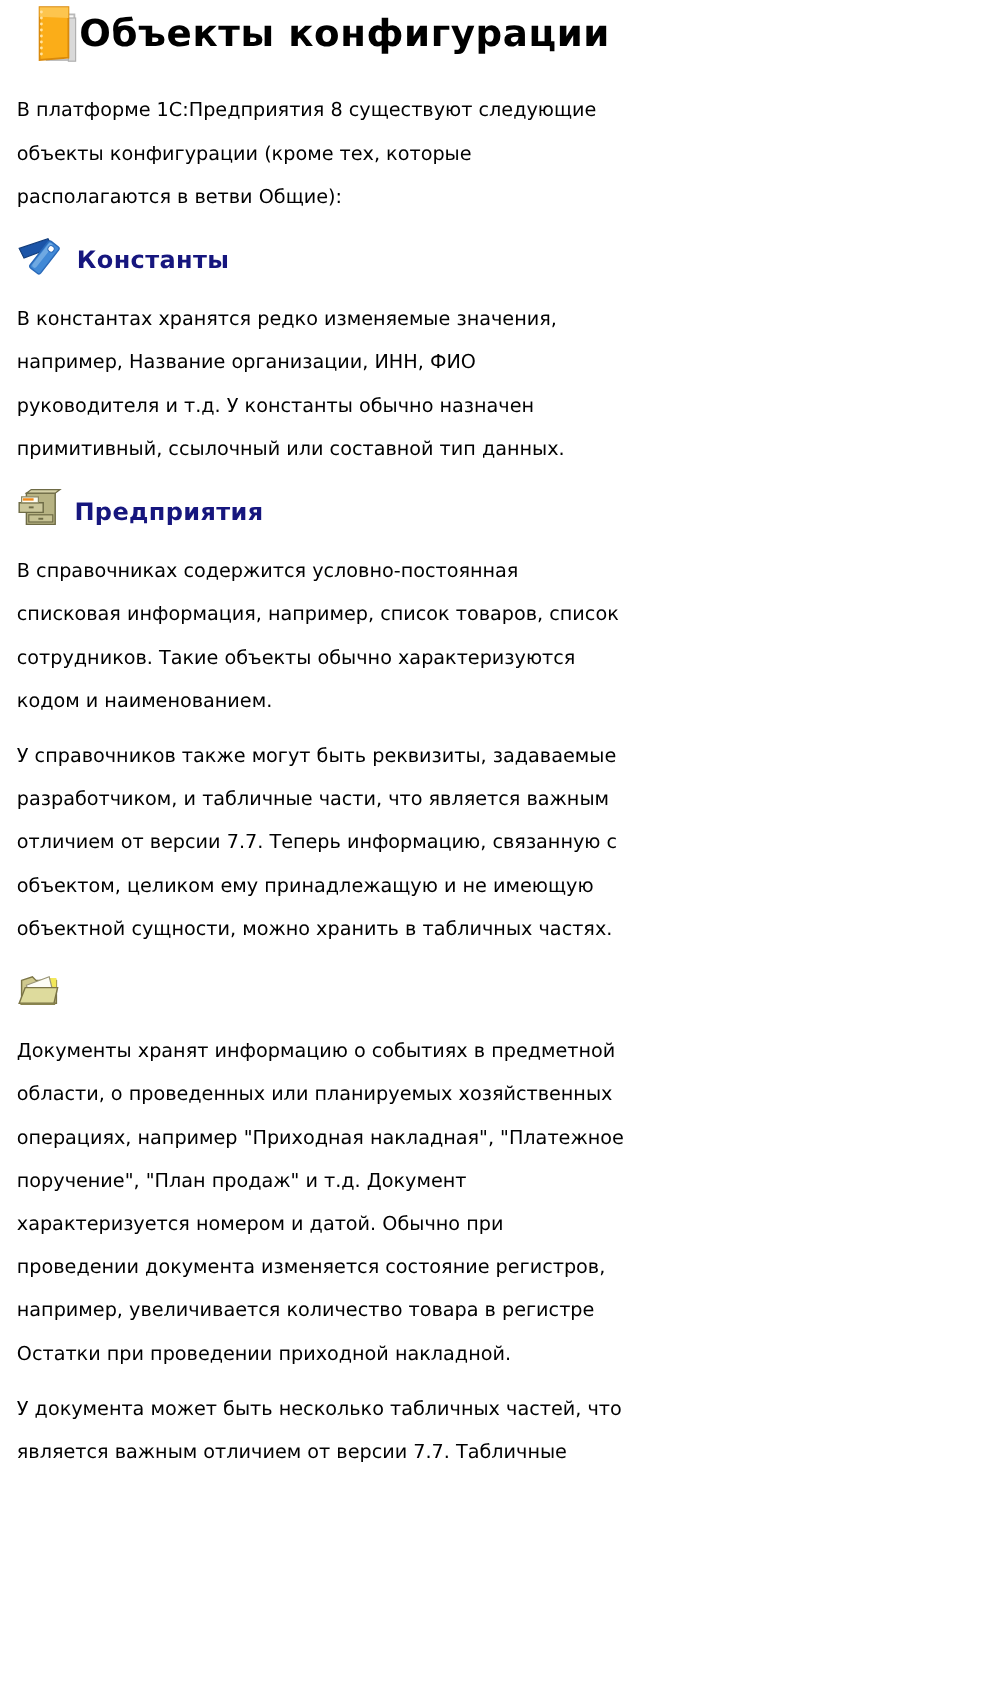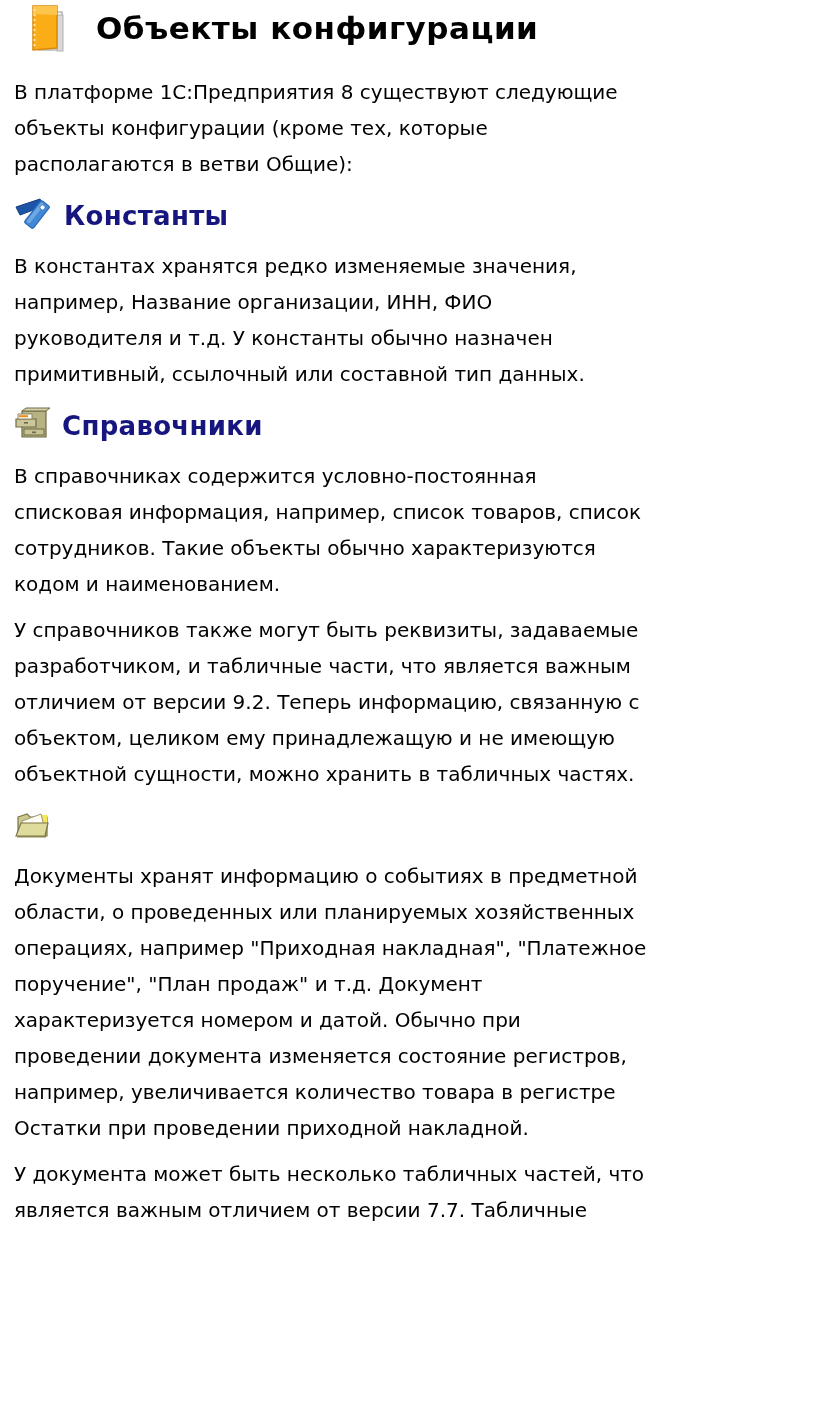--- a/index.html
+++ b/index.html
@@ -13,45 +13,44 @@
     overflow: hidden;
     font-family: "DejaVu Sans", "Liberation Sans", sans-serif;
     color: #000000;
   }
   .page {
     padding: 2px 18px 0 14px;
   }
   .title-row {
     display: flex;
     align-items: center;
-    gap: 30px;
     height: 52px;
     margin: 0 0 20px 10px;
   }
   h1.page-title {
     font-size: 31px;
     font-weight: bold;
     margin: 0;
     letter-spacing: 0.5px;
   }
   p.body-par {
-    font-size: 20px;
+    font-size: 16px;
     line-height: 36px;
     margin: 0 0 10px 0;
     white-space: pre-line;
   }
   .section-head {
     display: flex;
     align-items: center;
     gap: 10px;
     min-height: 44px;
     margin: 12px 0 10px 0;
   }
   h2.section-title {
-    font-size: 26px;
+    font-size: 20px;
     font-weight: bold;
     color: #16167E;
     margin: 0;
     letter-spacing: 0.3px;
   }
   .icon {
     flex: 0 0 auto;
     display: inline-block;
     line-height: 0;
   }
@@ -118,29 +117,29 @@
         <polygon points="8,4 12,1 36,1 32,4" fill="#D6D2A8" stroke="#6E6B46" stroke-width="1"></polygon>
         <rect x="10" y="22" width="20" height="6" fill="#C6C293" stroke="#6E6B46" stroke-width="1"></rect>
         <rect x="18" y="24.5" width="4" height="1.6" fill="#6E6B46"></rect>
 
         <polygon points="2,12 22,12 22,20 2,20" fill="#CBC79B" stroke="#6E6B46" stroke-width="1.2"></polygon>
         <polygon points="4,7 18,7 18,12 4,12" fill="#FDFDF2" stroke="#8A8760" stroke-width="1"></polygon>
         <rect x="5" y="8.2" width="9" height="2" fill="#F08A1D"></rect>
         <rect x="10" y="15" width="4" height="1.6" fill="#6E6B46"></rect>
       </svg>
     </span>
-    <h2 class="section-title">Справочники</h2>
+    <h2 class="section-title">Предприятия</h2>
   </div>
   <p class="body-par">В справочниках содержится условно-постоянная
 списковая информация, например, список товаров, список
 сотрудников. Такие объекты обычно характеризуются
 кодом и наименованием.</p>
   <p class="body-par">У справочников также могут быть реквизиты, задаваемые
 разработчиком, и табличные части, что является важным
-отличием от версии 9.2. Теперь информацию, связанную с
+отличием от версии 7.7. Теперь информацию, связанную с
 объектом, целиком ему принадлежащую и не имеющую
 объектной сущности, можно хранить в табличных частях.</p>
 
   <div class="section-head">
     <span class="icon">
       <svg width="38" height="34" viewBox="0 0 38 34">
 
         <polygon points="4,8 13,5 16,8 33,8 33,27 4,27" fill="#CFC98E" stroke="#7A7446" stroke-width="1.2"></polygon>
         <polygon points="26,6 33,6 33,14 26,14" fill="#F2E85A" stroke="none"></polygon>
 

